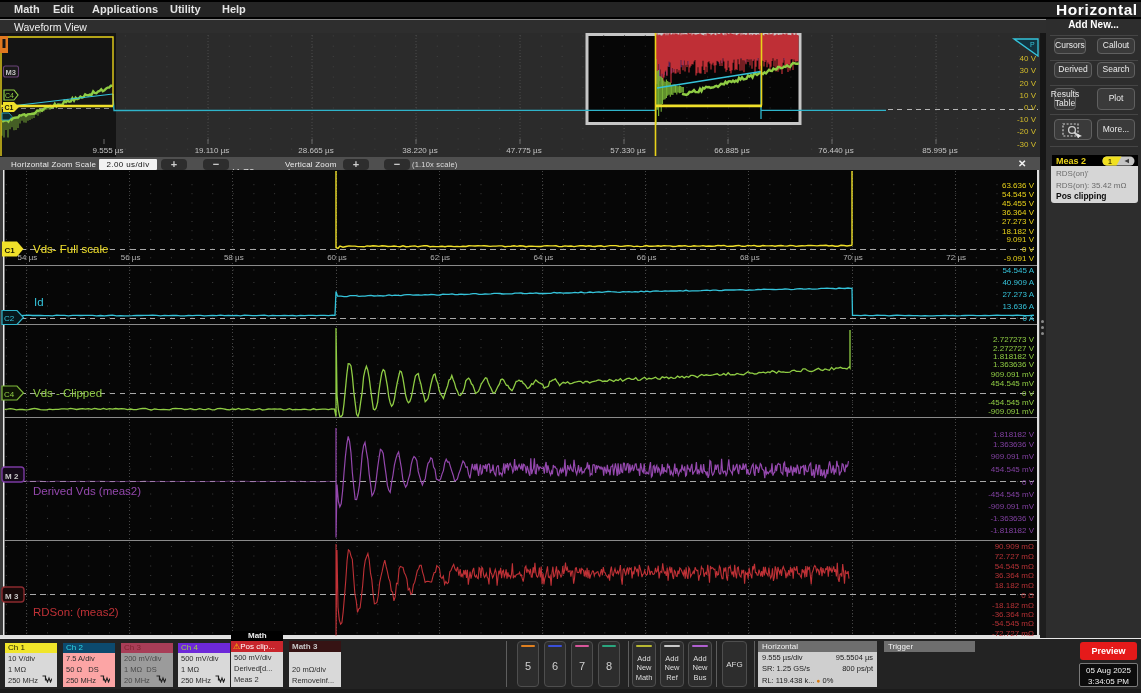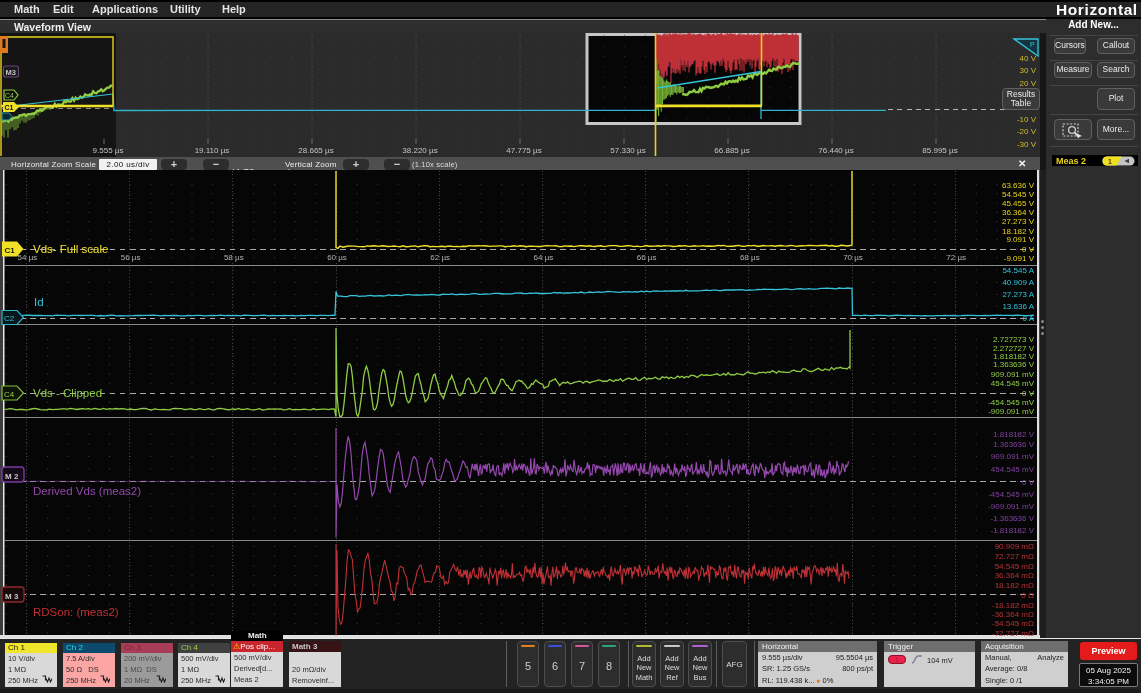--- a/index.html
+++ b/index.html
@@ -26,21 +26,21 @@
 
 <div class="abs" style="left:0;top:0;width:1141px;height:19px;background:#000"></div>
 <div class="abs" style="left:0;top:2px;width:1141px;height:15px;background:#242424"></div>
 <div class="abs mitem" style="left:14px;top:3px">Math</div>
 <div class="abs mitem" style="left:53px;top:3px">Edit</div>
 <div class="abs mitem" style="left:92px;top:3px">Applications</div>
 <div class="abs mitem" style="left:170px;top:3px">Utility</div>
 <div class="abs mitem" style="left:222px;top:3px">Help</div>
 <div class="abs" style="left:1056px;top:1px;color:#fff;font-weight:bold;font-size:15.5px;letter-spacing:0.6px">Horizontal</div>
 <div class="abs" style="left:0;top:19px;width:1046px;height:14px;background:#2e2e2e;border-top:1px solid #8a8a8a"></div>
-<div class="abs" style="left:14px;top:21px;color:#f0f0f0;font-weight:bold;font-size:10.5px">Waveform View</div>
+<div class="abs" style="left:14px;top:21px;color:#f0f0f0;font-weight:normal;font-size:10.5px">Waveform View</div>
 <svg class="abs" style="left:0;top:33px" width="1040" height="124" viewBox="0 0 1040 124">
       <rect x="0" y="0" width="1040" height="124" fill="#2b2b2b"></rect>
       <path d="M20.8,2.9h1M41.6,2.9h1M62.4,2.9h1M83.2,2.9h1M104.0,2.9h1M124.8,2.9h1M145.6,2.9h1M166.4,2.9h1M187.2,2.9h1M208.0,2.9h1M228.8,2.9h1M249.6,2.9h1M270.4,2.9h1M291.2,2.9h1M312.0,2.9h1M332.8,2.9h1M353.6,2.9h1M374.4,2.9h1M395.2,2.9h1M416.0,2.9h1M436.8,2.9h1M457.6,2.9h1M478.4,2.9h1M499.2,2.9h1M520.0,2.9h1M540.8,2.9h1M561.6,2.9h1M582.4,2.9h1M603.2,2.9h1M624.0,2.9h1M644.8,2.9h1M665.6,2.9h1M686.4,2.9h1M707.2,2.9h1M728.0,2.9h1M748.8,2.9h1M769.6,2.9h1M790.4,2.9h1M811.2,2.9h1M832.0,2.9h1M852.8,2.9h1M873.6,2.9h1M894.4,2.9h1M915.2,2.9h1M936.0,2.9h1M956.8,2.9h1M977.6,2.9h1M998.4,2.9h1M1019.2,2.9h1M20.8,13.2h1M41.6,13.2h1M62.4,13.2h1M83.2,13.2h1M104.0,13.2h1M124.8,13.2h1M145.6,13.2h1M166.4,13.2h1M187.2,13.2h1M208.0,13.2h1M228.8,13.2h1M249.6,13.2h1M270.4,13.2h1M291.2,13.2h1M312.0,13.2h1M332.8,13.2h1M353.6,13.2h1M374.4,13.2h1M395.2,13.2h1M416.0,13.2h1M436.8,13.2h1M457.6,13.2h1M478.4,13.2h1M499.2,13.2h1M520.0,13.2h1M540.8,13.2h1M561.6,13.2h1M582.4,13.2h1M603.2,13.2h1M624.0,13.2h1M644.8,13.2h1M665.6,13.2h1M686.4,13.2h1M707.2,13.2h1M728.0,13.2h1M748.8,13.2h1M769.6,13.2h1M790.4,13.2h1M811.2,13.2h1M832.0,13.2h1M852.8,13.2h1M873.6,13.2h1M894.4,13.2h1M915.2,13.2h1M936.0,13.2h1M956.8,13.2h1M977.6,13.2h1M998.4,13.2h1M1019.2,13.2h1M20.8,23.5h1M41.6,23.5h1M62.4,23.5h1M83.2,23.5h1M104.0,23.5h1M124.8,23.5h1M145.6,23.5h1M166.4,23.5h1M187.2,23.5h1M208.0,23.5h1M228.8,23.5h1M249.6,23.5h1M270.4,23.5h1M291.2,23.5h1M312.0,23.5h1M332.8,23.5h1M353.6,23.5h1M374.4,23.5h1M395.2,23.5h1M416.0,23.5h1M436.8,23.5h1M457.6,23.5h1M478.4,23.5h1M499.2,23.5h1M520.0,23.5h1M540.8,23.5h1M561.6,23.5h1M582.4,23.5h1M603.2,23.5h1M624.0,23.5h1M644.8,23.5h1M665.6,23.5h1M686.4,23.5h1M707.2,23.5h1M728.0,23.5h1M748.8,23.5h1M769.6,23.5h1M790.4,23.5h1M811.2,23.5h1M832.0,23.5h1M852.8,23.5h1M873.6,23.5h1M894.4,23.5h1M915.2,23.5h1M936.0,23.5h1M956.8,23.5h1M977.6,23.5h1M998.4,23.5h1M1019.2,23.5h1M20.8,33.8h1M41.6,33.8h1M62.4,33.8h1M83.2,33.8h1M104.0,33.8h1M124.8,33.8h1M145.6,33.8h1M166.4,33.8h1M187.2,33.8h1M208.0,33.8h1M228.8,33.8h1M249.6,33.8h1M270.4,33.8h1M291.2,33.8h1M312.0,33.8h1M332.8,33.8h1M353.6,33.8h1M374.4,33.8h1M395.2,33.8h1M416.0,33.8h1M436.8,33.8h1M457.6,33.8h1M478.4,33.8h1M499.2,33.8h1M520.0,33.8h1M540.8,33.8h1M561.6,33.8h1M582.4,33.8h1M603.2,33.8h1M624.0,33.8h1M644.8,33.8h1M665.6,33.8h1M686.4,33.8h1M707.2,33.8h1M728.0,33.8h1M748.8,33.8h1M769.6,33.8h1M790.4,33.8h1M811.2,33.8h1M832.0,33.8h1M852.8,33.8h1M873.6,33.8h1M894.4,33.8h1M915.2,33.8h1M936.0,33.8h1M956.8,33.8h1M977.6,33.8h1M998.4,33.8h1M1019.2,33.8h1M20.8,44.1h1M41.6,44.1h1M62.4,44.1h1M83.2,44.1h1M104.0,44.1h1M124.8,44.1h1M145.6,44.1h1M166.4,44.1h1M187.2,44.1h1M208.0,44.1h1M228.8,44.1h1M249.6,44.1h1M270.4,44.1h1M291.2,44.1h1M312.0,44.1h1M332.8,44.1h1M353.6,44.1h1M374.4,44.1h1M395.2,44.1h1M416.0,44.1h1M436.8,44.1h1M457.6,44.1h1M478.4,44.1h1M499.2,44.1h1M520.0,44.1h1M540.8,44.1h1M561.6,44.1h1M582.4,44.1h1M603.2,44.1h1M624.0,44.1h1M644.8,44.1h1M665.6,44.1h1M686.4,44.1h1M707.2,44.1h1M728.0,44.1h1M748.8,44.1h1M769.6,44.1h1M790.4,44.1h1M811.2,44.1h1M832.0,44.1h1M852.8,44.1h1M873.6,44.1h1M894.4,44.1h1M915.2,44.1h1M936.0,44.1h1M956.8,44.1h1M977.6,44.1h1M998.4,44.1h1M1019.2,44.1h1M20.8,54.4h1M41.6,54.4h1M62.4,54.4h1M83.2,54.4h1M104.0,54.4h1M124.8,54.4h1M145.6,54.4h1M166.4,54.4h1M187.2,54.4h1M208.0,54.4h1M228.8,54.4h1M249.6,54.4h1M270.4,54.4h1M291.2,54.4h1M312.0,54.4h1M332.8,54.4h1M353.6,54.4h1M374.4,54.4h1M395.2,54.4h1M416.0,54.4h1M436.8,54.4h1M457.6,54.4h1M478.4,54.4h1M499.2,54.4h1M520.0,54.4h1M540.8,54.4h1M561.6,54.4h1M582.4,54.4h1M603.2,54.4h1M624.0,54.4h1M644.8,54.4h1M665.6,54.4h1M686.4,54.4h1M707.2,54.4h1M728.0,54.4h1M748.8,54.4h1M769.6,54.4h1M790.4,54.4h1M811.2,54.4h1M832.0,54.4h1M852.8,54.4h1M873.6,54.4h1M894.4,54.4h1M915.2,54.4h1M936.0,54.4h1M956.8,54.4h1M977.6,54.4h1M998.4,54.4h1M1019.2,54.4h1M20.8,64.7h1M41.6,64.7h1M62.4,64.7h1M83.2,64.7h1M104.0,64.7h1M124.8,64.7h1M145.6,64.7h1M166.4,64.7h1M187.2,64.7h1M208.0,64.7h1M228.8,64.7h1M249.6,64.7h1M270.4,64.7h1M291.2,64.7h1M312.0,64.7h1M332.8,64.7h1M353.6,64.7h1M374.4,64.7h1M395.2,64.7h1M416.0,64.7h1M436.8,64.7h1M457.6,64.7h1M478.4,64.7h1M499.2,64.7h1M520.0,64.7h1M540.8,64.7h1M561.6,64.7h1M582.4,64.7h1M603.2,64.7h1M624.0,64.7h1M644.8,64.7h1M665.6,64.7h1M686.4,64.7h1M707.2,64.7h1M728.0,64.7h1M748.8,64.7h1M769.6,64.7h1M790.4,64.7h1M811.2,64.7h1M832.0,64.7h1M852.8,64.7h1M873.6,64.7h1M894.4,64.7h1M915.2,64.7h1M936.0,64.7h1M956.8,64.7h1M977.6,64.7h1M998.4,64.7h1M1019.2,64.7h1M20.8,75.0h1M41.6,75.0h1M62.4,75.0h1M83.2,75.0h1M104.0,75.0h1M124.8,75.0h1M145.6,75.0h1M166.4,75.0h1M187.2,75.0h1M208.0,75.0h1M228.8,75.0h1M249.6,75.0h1M270.4,75.0h1M291.2,75.0h1M312.0,75.0h1M332.8,75.0h1M353.6,75.0h1M374.4,75.0h1M395.2,75.0h1M416.0,75.0h1M436.8,75.0h1M457.6,75.0h1M478.4,75.0h1M499.2,75.0h1M520.0,75.0h1M540.8,75.0h1M561.6,75.0h1M582.4,75.0h1M603.2,75.0h1M624.0,75.0h1M644.8,75.0h1M665.6,75.0h1M686.4,75.0h1M707.2,75.0h1M728.0,75.0h1M748.8,75.0h1M769.6,75.0h1M790.4,75.0h1M811.2,75.0h1M832.0,75.0h1M852.8,75.0h1M873.6,75.0h1M894.4,75.0h1M915.2,75.0h1M936.0,75.0h1M956.8,75.0h1M977.6,75.0h1M998.4,75.0h1M1019.2,75.0h1M20.8,85.3h1M41.6,85.3h1M62.4,85.3h1M83.2,85.3h1M104.0,85.3h1M124.8,85.3h1M145.6,85.3h1M166.4,85.3h1M187.2,85.3h1M208.0,85.3h1M228.8,85.3h1M249.6,85.3h1M270.4,85.3h1M291.2,85.3h1M312.0,85.3h1M332.8,85.3h1M353.6,85.3h1M374.4,85.3h1M395.2,85.3h1M416.0,85.3h1M436.8,85.3h1M457.6,85.3h1M478.4,85.3h1M499.2,85.3h1M520.0,85.3h1M540.8,85.3h1M561.6,85.3h1M582.4,85.3h1M603.2,85.3h1M624.0,85.3h1M644.8,85.3h1M665.6,85.3h1M686.4,85.3h1M707.2,85.3h1M728.0,85.3h1M748.8,85.3h1M769.6,85.3h1M790.4,85.3h1M811.2,85.3h1M832.0,85.3h1M852.8,85.3h1M873.6,85.3h1M894.4,85.3h1M915.2,85.3h1M936.0,85.3h1M956.8,85.3h1M977.6,85.3h1M998.4,85.3h1M1019.2,85.3h1M20.8,95.6h1M41.6,95.6h1M62.4,95.6h1M83.2,95.6h1M104.0,95.6h1M124.8,95.6h1M145.6,95.6h1M166.4,95.6h1M187.2,95.6h1M208.0,95.6h1M228.8,95.6h1M249.6,95.6h1M270.4,95.6h1M291.2,95.6h1M312.0,95.6h1M332.8,95.6h1M353.6,95.6h1M374.4,95.6h1M395.2,95.6h1M416.0,95.6h1M436.8,95.6h1M457.6,95.6h1M478.4,95.6h1M499.2,95.6h1M520.0,95.6h1M540.8,95.6h1M561.6,95.6h1M582.4,95.6h1M603.2,95.6h1M624.0,95.6h1M644.8,95.6h1M665.6,95.6h1M686.4,95.6h1M707.2,95.6h1M728.0,95.6h1M748.8,95.6h1M769.6,95.6h1M790.4,95.6h1M811.2,95.6h1M832.0,95.6h1M852.8,95.6h1M873.6,95.6h1M894.4,95.6h1M915.2,95.6h1M936.0,95.6h1M956.8,95.6h1M977.6,95.6h1M998.4,95.6h1M1019.2,95.6h1M20.8,105.9h1M41.6,105.9h1M62.4,105.9h1M83.2,105.9h1M104.0,105.9h1M124.8,105.9h1M145.6,105.9h1M166.4,105.9h1M187.2,105.9h1M208.0,105.9h1M228.8,105.9h1M249.6,105.9h1M270.4,105.9h1M291.2,105.9h1M312.0,105.9h1M332.8,105.9h1M353.6,105.9h1M374.4,105.9h1M395.2,105.9h1M416.0,105.9h1M436.8,105.9h1M457.6,105.9h1M478.4,105.9h1M499.2,105.9h1M520.0,105.9h1M540.8,105.9h1M561.6,105.9h1M582.4,105.9h1M603.2,105.9h1M624.0,105.9h1M644.8,105.9h1M665.6,105.9h1M686.4,105.9h1M707.2,105.9h1M728.0,105.9h1M748.8,105.9h1M769.6,105.9h1M790.4,105.9h1M811.2,105.9h1M832.0,105.9h1M852.8,105.9h1M873.6,105.9h1M894.4,105.9h1M915.2,105.9h1M936.0,105.9h1M956.8,105.9h1M977.6,105.9h1M998.4,105.9h1M1019.2,105.9h1M20.8,116.2h1M41.6,116.2h1M62.4,116.2h1M83.2,116.2h1M104.0,116.2h1M124.8,116.2h1M145.6,116.2h1M166.4,116.2h1M187.2,116.2h1M208.0,116.2h1M228.8,116.2h1M249.6,116.2h1M270.4,116.2h1M291.2,116.2h1M312.0,116.2h1M332.8,116.2h1M353.6,116.2h1M374.4,116.2h1M395.2,116.2h1M416.0,116.2h1M436.8,116.2h1M457.6,116.2h1M478.4,116.2h1M499.2,116.2h1M520.0,116.2h1M540.8,116.2h1M561.6,116.2h1M582.4,116.2h1M603.2,116.2h1M624.0,116.2h1M644.8,116.2h1M665.6,116.2h1M686.4,116.2h1M707.2,116.2h1M728.0,116.2h1M748.8,116.2h1M769.6,116.2h1M790.4,116.2h1M811.2,116.2h1M832.0,116.2h1M852.8,116.2h1M873.6,116.2h1M894.4,116.2h1M915.2,116.2h1M936.0,116.2h1M956.8,116.2h1M977.6,116.2h1M998.4,116.2h1M1019.2,116.2h1" stroke="#424242" stroke-width="1"></path>
       <path d="M104,2V108M208,2V108M312,2V108M416,2V108M520,2V108M624,2V108M728,2V108M832,2V108M936,2V108" stroke="#4a4a4a" stroke-width="1" stroke-dasharray="1,2"></path>
       <rect x="0" y="0" width="116" height="124" fill="#141414"></rect>
       <path d="M104,106V111M208,106V111M312,106V111M416,106V111M520,106V111M624,106V111M728,106V111M832,106V111M936,106V111" stroke="#6a6a6a" stroke-width="1"></path>
       <path d="M2,75.5H113" stroke="#8a8a8a" stroke-width="1" stroke-dasharray="5,4.3" shape-rendering="crispEdges"></path>
       <path d="M888,76.5H1038" stroke="#b5b5b5" stroke-width="1" stroke-dasharray="5,4.3" shape-rendering="crispEdges"></path>
       <rect x="587" y="1.5" width="213" height="89" fill="#060606" stroke="#c6c6c6" stroke-width="3"></rect>
       <path d="M603.2,2.9h1M624.0,2.9h1M644.8,2.9h1M665.6,2.9h1M686.4,2.9h1M707.2,2.9h1M728.0,2.9h1M748.8,2.9h1M769.6,2.9h1M790.4,2.9h1M603.2,13.2h1M624.0,13.2h1M644.8,13.2h1M665.6,13.2h1M686.4,13.2h1M707.2,13.2h1M728.0,13.2h1M748.8,13.2h1M769.6,13.2h1M790.4,13.2h1M603.2,23.5h1M624.0,23.5h1M644.8,23.5h1M665.6,23.5h1M686.4,23.5h1M707.2,23.5h1M728.0,23.5h1M748.8,23.5h1M769.6,23.5h1M790.4,23.5h1M603.2,33.8h1M624.0,33.8h1M644.8,33.8h1M665.6,33.8h1M686.4,33.8h1M707.2,33.8h1M728.0,33.8h1M748.8,33.8h1M769.6,33.8h1M790.4,33.8h1M603.2,44.1h1M624.0,44.1h1M644.8,44.1h1M665.6,44.1h1M686.4,44.1h1M707.2,44.1h1M728.0,44.1h1M748.8,44.1h1M769.6,44.1h1M790.4,44.1h1M603.2,54.4h1M624.0,54.4h1M644.8,54.4h1M665.6,54.4h1M686.4,54.4h1M707.2,54.4h1M728.0,54.4h1M748.8,54.4h1M769.6,54.4h1M790.4,54.4h1M603.2,64.7h1M624.0,64.7h1M644.8,64.7h1M665.6,64.7h1M686.4,64.7h1M707.2,64.7h1M728.0,64.7h1M748.8,64.7h1M769.6,64.7h1M790.4,64.7h1M603.2,75.0h1M624.0,75.0h1M644.8,75.0h1M665.6,75.0h1M686.4,75.0h1M707.2,75.0h1M728.0,75.0h1M748.8,75.0h1M769.6,75.0h1M790.4,75.0h1M603.2,85.3h1M624.0,85.3h1M644.8,85.3h1M665.6,85.3h1M686.4,85.3h1M707.2,85.3h1M728.0,85.3h1M748.8,85.3h1M769.6,85.3h1M790.4,85.3h1" stroke="#2e2e2e" stroke-width="1"></path>
@@ -197,40 +197,41 @@
     </div>
 <div class="abs" style="left:1046px;top:19px;width:95px;height:619px;background:#2d2d2d"></div>
 <div class="abs" style="left:1046px;top:19px;width:95px;height:14px;color:#fff;font-weight:bold;font-size:10px;text-align:center">Add New...</div>
 <div class="abs" style="left:1050px;top:35px;width:88px;height:1px;background:#454545"></div>
 <div class="abs" style="left:1050px;top:59.5px;width:88px;height:1px;background:#454545"></div>
 <div class="abs" style="left:1050px;top:85px;width:88px;height:1px;background:#454545"></div>
 <div class="abs" style="left:1050px;top:113.5px;width:88px;height:1px;background:#454545"></div>
 <div class="abs" style="left:1050px;top:145.5px;width:88px;height:1px;background:#454545"></div>
 <div class="btn" style="left:1054px;top:38px;width:32px;height:16px">Cursors</div>
 <div class="btn" style="left:1097px;top:38px;width:38px;height:16px">Callout</div>
-<div class="btn" style="left:1054px;top:62px;width:38px;height:16px">Measure</div>
+<div class="btn" style="left:1054px;top:62px;width:38px;height:16px">Derived</div>
 <div class="btn" style="left:1097px;top:62px;width:38px;height:16px">Search</div>
-<div class="btn" style="left:1002px;top:88px;width:38px;height:22px">Results<br>Table</div>
+<div class="btn" style="left:1054px;top:88px;width:22px;height:22px">Results<br>Table</div>
 <div class="btn" style="left:1097px;top:88px;width:38px;height:22px">Plot</div>
 <div class="btn" style="left:1054px;top:119px;width:38px;height:21px"></div>
 <div class="btn" style="left:1097px;top:119px;width:38px;height:21px">More...</div>
 <svg class="abs" style="left:1062px;top:123px" width="22" height="15" viewBox="0 0 22 15">
       <rect x="1" y="1" width="15" height="12" fill="none" stroke="#cfcfcf" stroke-width="1.2" stroke-dasharray="2,1.6"></rect>
       <circle cx="10" cy="7" r="3.4" fill="none" stroke="#cfcfcf" stroke-width="1.3"></circle>
       <path d="M12.5,9.5L17,14" stroke="#cfcfcf" stroke-width="2"></path>
       <path d="M15,10.5L20,13L17,14L16,16.5Z" fill="#e8e8e8"></path>
     </svg>
 <div class="abs" style="left:1052px;top:155px;width:86px;height:11px;background:#000"></div>
 <div class="abs" style="left:1056px;top:155.5px;color:#e8d21a;font-weight:bold;font-size:9px">Meas 2</div>
 <svg class="abs" style="left:1102px;top:156px" width="33" height="10" viewBox="0 0 33 10">
       <rect x="0.5" y="0.5" width="32" height="9" rx="4.5" fill="#c4c4c4"></rect>
       <path d="M4.5,0.5H19.5L14.5,9.5H4.5A4.5,4.5 0 0 1 0.5,5A4.5,4.5 0 0 1 4.5,0.5Z" fill="#f0e020"></path>
       <text x="8" y="7.5" fill="#4a4000" font-size="7" font-weight="bold" text-anchor="middle">1</text>
       <path d="M22.5,5L27,2.8V7.2Z" fill="#3a3a3a"></path>
     </svg>
+<div class="abs" style="left:1051px;top:166px;width:87px;height:37px;background:#d6d6d6;border-radius:0 0 3px 3px;padding:2px 0 0 5px;font-size:8px;color:#6b6b6b;line-height:11.5px">RDS(on)'<br>RDS(on): 35.42 mΩ<br><span style="color:#0d0d0d;font-weight:bold;font-size:8.5px">Pos clipping</span></div>
 <div class="abs" style="left:0;top:638px;width:1141px;height:55px;background:#232323;border-top:1.5px solid #e8e8e8"></div>
 <div class="chbadge" style="left:5px">
       <div class="hd" style="background:#f0e52a;color:#1d1d00">Ch 1</div>
       <div class="bd" style="background:#d9d9d9;color:#2e2e2e">10 V/div<br>1 MΩ<br>250 MHz&nbsp;&nbsp;<svg width="10" height="8" style="vertical-align:0px" viewBox="0 0 10 8">
           <path d="M0.5,1H3.5V5.5" stroke="#222" stroke-width="1.2" fill="none"></path>
           <path d="M4,3.5L5.5,7L7,3L8.5,7L10,3.5" stroke="#222" stroke-width="1.1" fill="none"></path>
         </svg></div>
     </div>
 <div class="chbadge" style="left:63px">
       <div class="hd" style="background:#0c4a6e;color:#2fd8e8">Ch 2</div>
@@ -240,21 +241,21 @@
         </svg></div>
     </div>
 <div class="chbadge" style="left:121px">
       <div class="hd" style="background:#a83d57;color:#7e2330">Ch 3</div>
       <div class="bd" style="background:#9b9b9b;color:#4a4a4a">200 mV/div<br>1 MΩ&nbsp;&nbsp;DS<br>20 MHz&nbsp;&nbsp;&nbsp;<svg width="10" height="8" style="vertical-align:0px" viewBox="0 0 10 8">
           <path d="M0.5,1H3.5V5.5" stroke="#222" stroke-width="1.2" fill="none"></path>
           <path d="M4,3.5L5.5,7L7,3L8.5,7L10,3.5" stroke="#222" stroke-width="1.1" fill="none"></path>
         </svg></div>
     </div>
 <div class="chbadge" style="left:178px">
-      <div class="hd" style="background:#404040;color:#9ed63f">Ch 4</div>
+      <div class="hd" style="background:#6d28d9;color:#9ed63f">Ch 4</div>
       <div class="bd" style="background:#d9d9d9;color:#2e2e2e">500 mV/div<br>1 MΩ<br>250 MHz&nbsp;&nbsp;<svg width="10" height="8" style="vertical-align:0px" viewBox="0 0 10 8">
           <path d="M0.5,1H3.5V5.5" stroke="#222" stroke-width="1.2" fill="none"></path>
           <path d="M4,3.5L5.5,7L7,3L8.5,7L10,3.5" stroke="#222" stroke-width="1.1" fill="none"></path>
         </svg></div>
     </div>
 <div class="abs" style="left:231px;top:631px;width:52px;height:10px;background:#000000;color:#ececec;font-size:8px;font-weight:bold;padding:0 17px;line-height:10px">Math 2</div>
 <div class="abs" style="left:231px;top:641px;width:52px;height:11px;background:#c8252c;color:#fff;font-size:8px;padding:0 2px;line-height:11px"><span style="color:#ffd800;font-size:8px">⚠</span>Pos clip...</div>
 <div class="abs" style="left:231px;top:652px;width:52px;height:35px;background:#d9d9d9;color:#2e2e2e;font-size:7.5px;padding:0 3px;line-height:11.2px">500 mV/div<br>Derived[d...<br>Meas 2</div>
 <div class="abs" style="left:289px;top:641px;width:52px;height:11px;background:#361314;color:#c8c8c8;font-size:8px;font-weight:bold;padding:0 3px;line-height:11px">Math 3</div>
 <div class="abs" style="left:289px;top:652px;width:52px;height:35px;background:#d9d9d9;color:#2e2e2e;font-size:7.5px;padding:12px 3px;line-height:11.2px">20 mΩ/div<br>Removeinf...<br>Meas 2</div>
@@ -296,31 +297,16 @@
 <div class="ipanel" style="left:758px;width:119px">
       <div class="hd">Horizontal</div>
       <div class="bd" style="height:35px">
         <div>9.555 µs/div<span style="float:right">95.5504 µs</span></div>
         <div>SR: 1.25 GS/s<span style="float:right">800 ps/pt</span></div>
         <div>RL: 119.438 k...&nbsp;<span style="color:#d87a10;font-size:6.5px">●</span> 0%</div>
       </div>
     </div>
 <div class="ipanel" style="left:884px;width:91px">
       <div class="hd">Trigger</div>
-      <div class="bd" style="height:35px;position:relative">
-        <div class="abs" style="left:4px;top:3px;width:18px;height:9px;background:#e8234a;border:1px solid #90102a;border-radius:4px;color:#b01030;font-size:6px;text-align:center;line-height:8px">1</div>
-        <svg class="abs" style="left:27px;top:3px" width="12" height="9" viewBox="0 0 12 9">
-          <path d="M1,8C4,8 4,1 7,1L11,1" stroke="#7d7da0" stroke-width="1.4" fill="none"></path>
-        </svg>
-        <div class="abs" style="left:43px;top:2.5px">104 mV</div>
-      </div>
-    </div>
-<div class="ipanel" style="left:981px;width:87px">
-      <div class="hd">Acquisition</div>
-      <div class="bd" style="height:35px">
-        <div>Manual,<span style="float:right">Analyze</span></div>
-        <div>Average: 0/8</div>
-        <div>Single: 0 /1</div>
-      </div>
     </div>
 <div class="abs" style="left:1080px;top:642px;width:57px;height:18px;background:#e51a1a;border-radius:3px;color:#fff;font-weight:bold;font-size:9px;text-align:center;line-height:18px">Preview</div>
 <div class="abs" style="left:1079px;top:663px;width:59px;height:24px;background:#0c0c0c;border:1px solid #7a7a7a;border-radius:2px;color:#f0f0f0;font-size:8px;text-align:center;line-height:11px;padding-top:1px">05 Aug 2025<br>3:34:05 PM</div>
 <div class="abs" style="left:0;top:688.5px;width:1141px;height:4.5px;background:#1b1b1b"></div>
 </div>
 </body></html>

